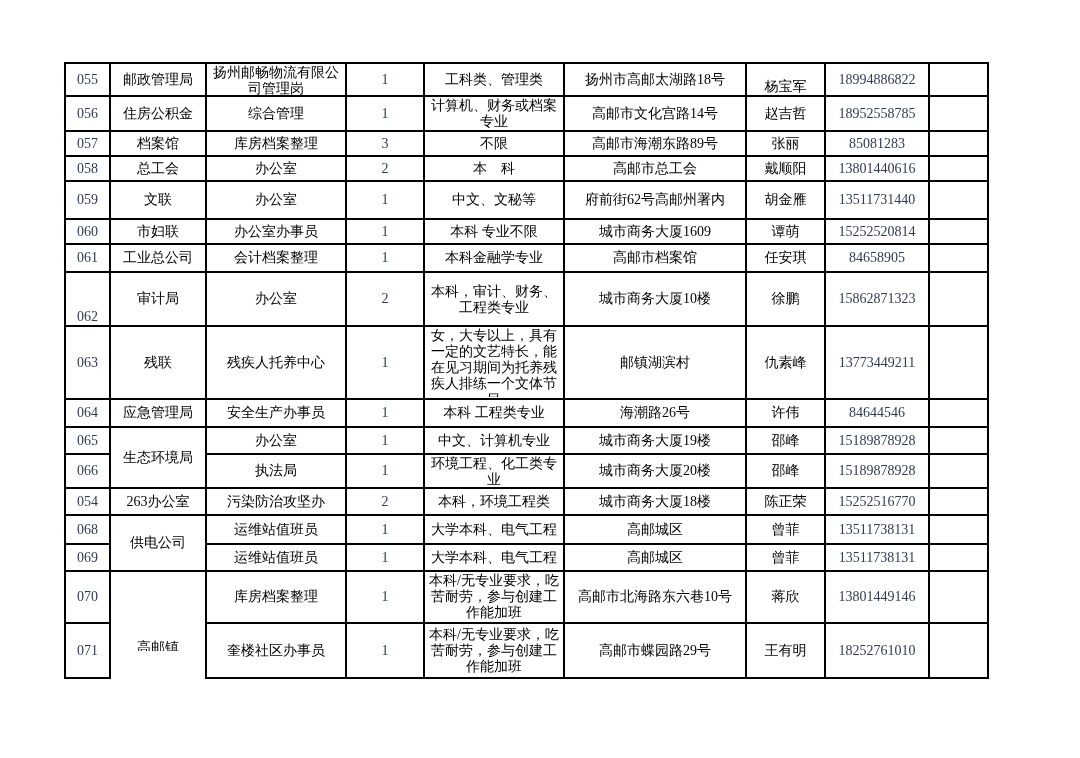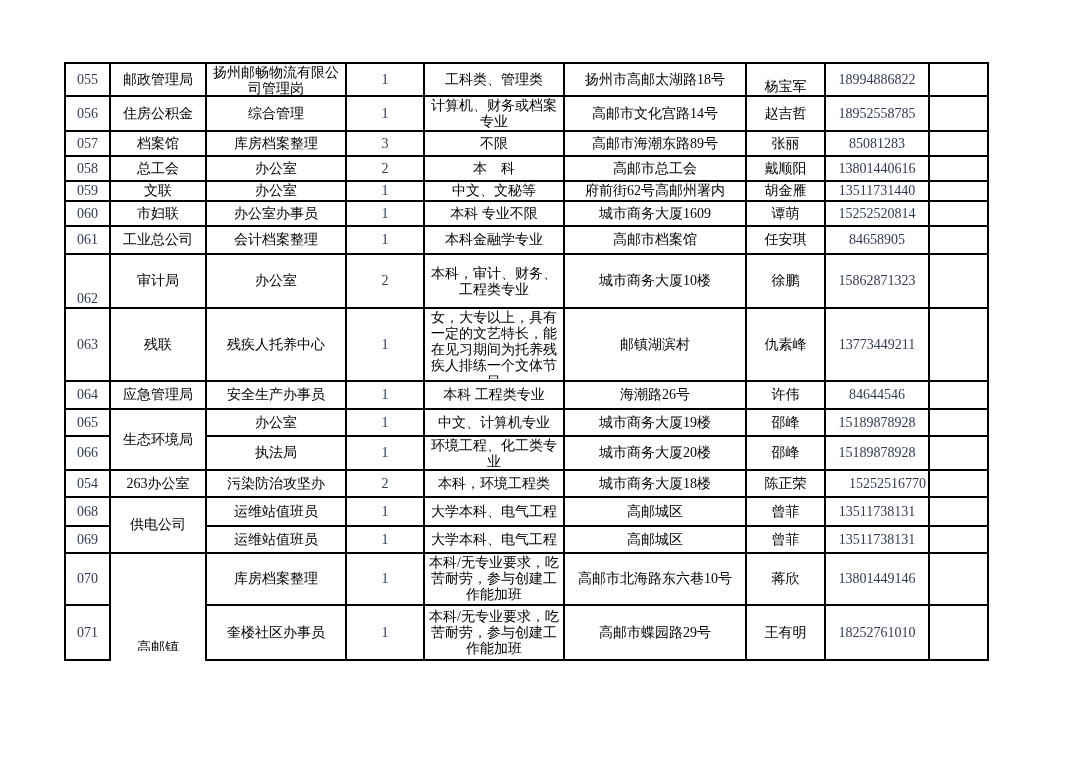--- a/index.html
+++ b/index.html
@@ -155,21 +155,21 @@
           <td>
             <div class="cw" style="max-height: 21px;">戴顺阳</div>
           </td>
           <td class="digit">
             <div class="cw" style="max-height: 21px;">13801440616</div>
           </td>
           <td>
             <div class="cw" style="max-height: 21px;"></div>
           </td>
         </tr>
-        <tr style="height: 20px;">
+        <tr style="height: 38px;">
           <td class="digit">
             <div class="cw" style="max-height: 21px;">059</div>
           </td>
           <td>
             <div class="cw" style="max-height: 21px;">文联</div>
           </td>
           <td>
             <div class="cw" style="max-height: 21px;">办公室</div>
           </td>
           <td class="digit">
@@ -407,21 +407,21 @@
           <td>
             <div class="cw" style="max-height: 23px;">本科，环境工程类</div>
           </td>
           <td>
             <div class="cw" style="max-height: 23px;">城市商务大厦18楼</div>
           </td>
           <td>
             <div class="cw" style="max-height: 23px;">陈正荣</div>
           </td>
           <td class="digit">
-            <div class="cw" style="max-height: 23px; text-align: right;">15252516770</div>
+            <div class="cw" style="max-height: 23px;">15252516770</div>
           </td>
           <td>
             <div class="cw" style="max-height: 23px;"></div>
           </td>
         </tr>
         <tr style="height: 29px;">
           <td class="digit">
             <div class="cw" style="max-height: 25px;">068</div>
           </td>
           <td rowspan="2">

